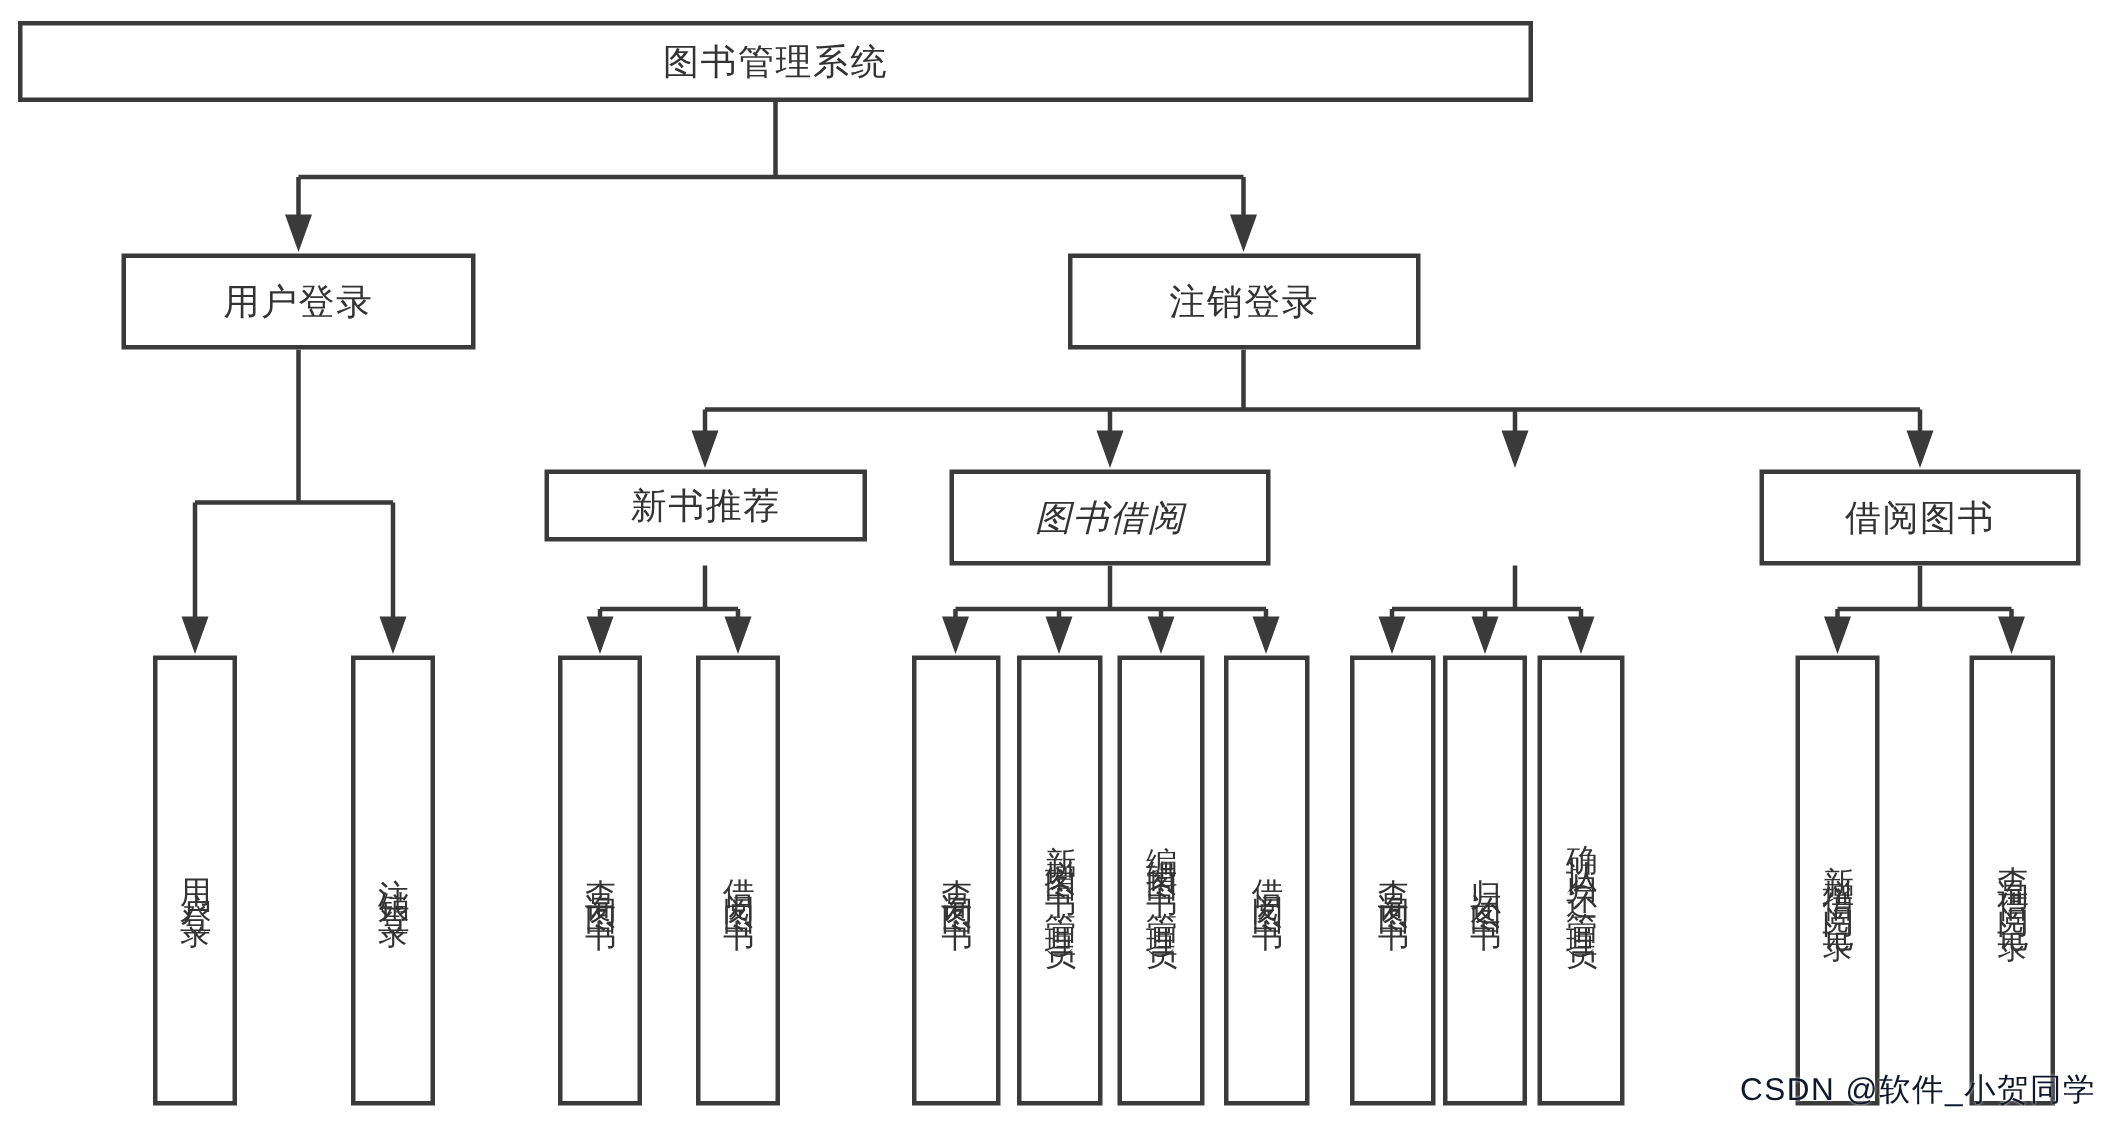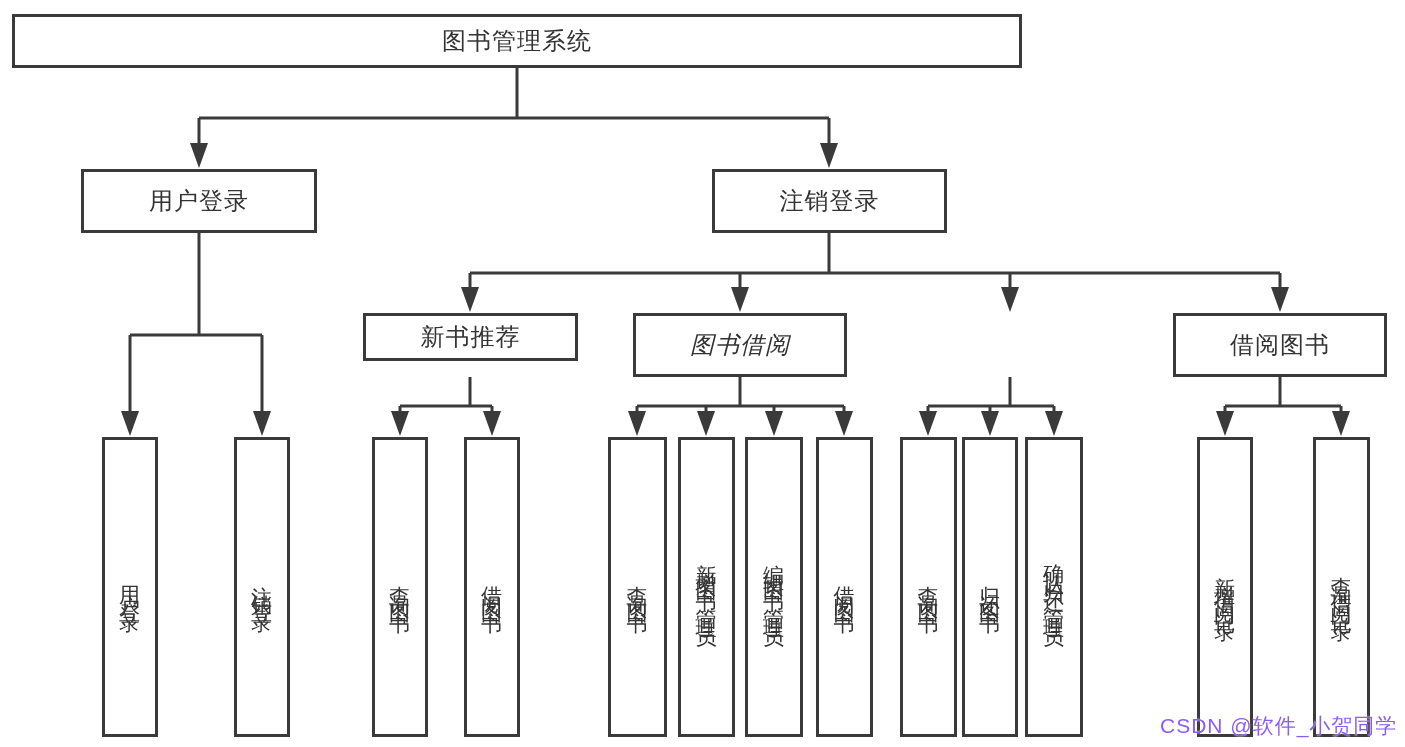--- a/index.html
+++ b/index.html
@@ -15,21 +15,21 @@
   .hbox{font-size:24px;letter-spacing:1px;}
   .vbox{font-size:21px;}
   .vbox .vlabel{
     writing-mode:vertical-rl;text-orientation:mixed;letter-spacing:9px;
     line-height:1;display:block;
   }
   #connectors{position:absolute;left:0;top:0;z-index:1;}
   .node{z-index:2;}
   #watermark{
     position:absolute;left:1160px;top:712px;z-index:5;
-    font-size:21px;color:#8b5cf6;letter-spacing:1px;white-space:nowrap;
+    font-size:21px;color:#0f172a;letter-spacing:1px;white-space:nowrap;
     text-shadow:0 0 2px #ffffff;
   }
 </style>
 </head>
 <body>
 
 <div id="canvas">
 
   <svg id="connectors" width="1405" height="747" viewBox="0 0 1405 747">
     <g stroke="#3a3a3a" stroke-width="3" fill="none">

